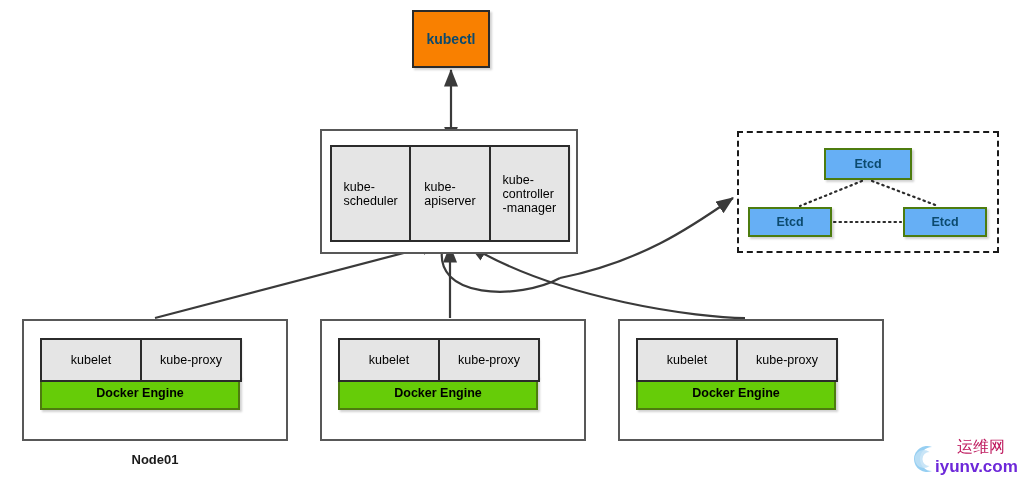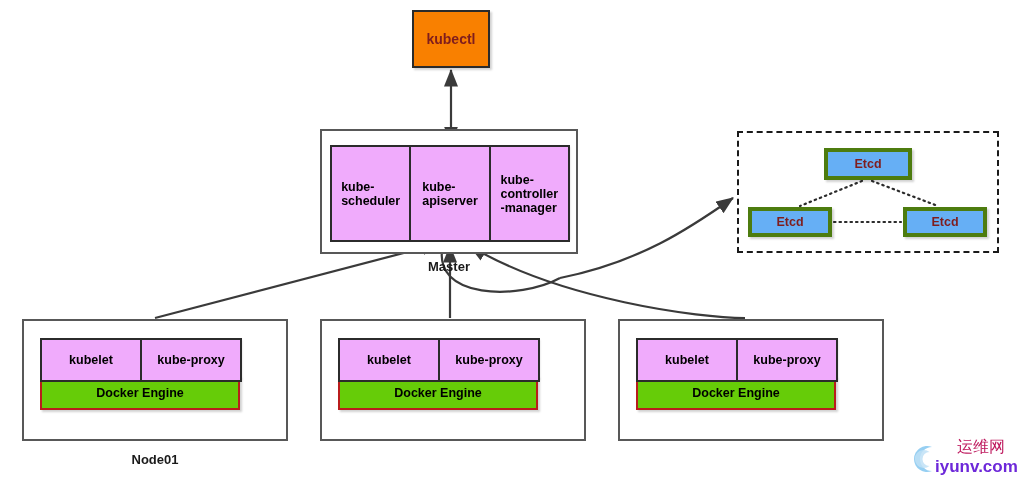--- a/index.html
+++ b/index.html
@@ -25,47 +25,47 @@
   }
 
   
   .box {
     position: absolute;
     box-sizing: border-box;
     display: flex;
     align-items: center;
     justify-content: center;
     text-align: left;
-    color: #7f1d1d;
+    color: #0c4a6e;
     line-height: 1.15;
   }
   .outer-frame {
     border: 2px solid #585858;
     background: #ffffff;
   }
   .orange {
     background: #f98000;
     border: 2px solid #2b2b2b;
     font-weight: bold;
     box-shadow: 2px 2px 2px rgba(0,0,0,0.18);
   }
   .orange-seg {
-    background: #f0abfc;
+    background: #e5e5e5;
     border: 2px solid #2b2b2b;
-    font-weight: bold;
+    font-weight: normal;
   }
   .green {
     background: #66cc08;
-    border: 2px solid #b91c1c;
+    border: 2px solid #4d7c0f;
     font-weight: bold;
     box-shadow: 2px 2px 2px rgba(0,0,0,0.18);
   }
   .blue {
     background: #66aff5;
-    border: 4px solid #4d7c0f;
+    border: 2px solid #4d7c0f;
     font-weight: bold;
     box-shadow: 2px 2px 2px rgba(0,0,0,0.18);
   }
   .dashed-frame {
     border: 2px dashed #1a1a1a;
     background: transparent;
   }
   .caption {
     position: absolute;
     text-align: center;
@@ -215,21 +215,20 @@
       <span>kube-<br>scheduler</span>
     </div>
     <div class="orange-seg">
       <span>kube-<br>apiserver</span>
     </div>
     <div class="orange-seg">
       <span>kube-<br>controller<br>-manager</span>
     </div>
   </div>
 
-  <div class="caption" id="master-caption">Master</div>
 
   <div class="box dashed-frame" id="etcd-frame"></div>
 
   <div class="box blue" id="etcd-top">Etcd</div>
   <div class="box blue" id="etcd-left">Etcd</div>
   <div class="box blue" id="etcd-right">Etcd</div>
 
 
   <div class="box outer-frame node-frame" id="node1-frame"></div>
   <div class="node-inner" id="node1-inner">

